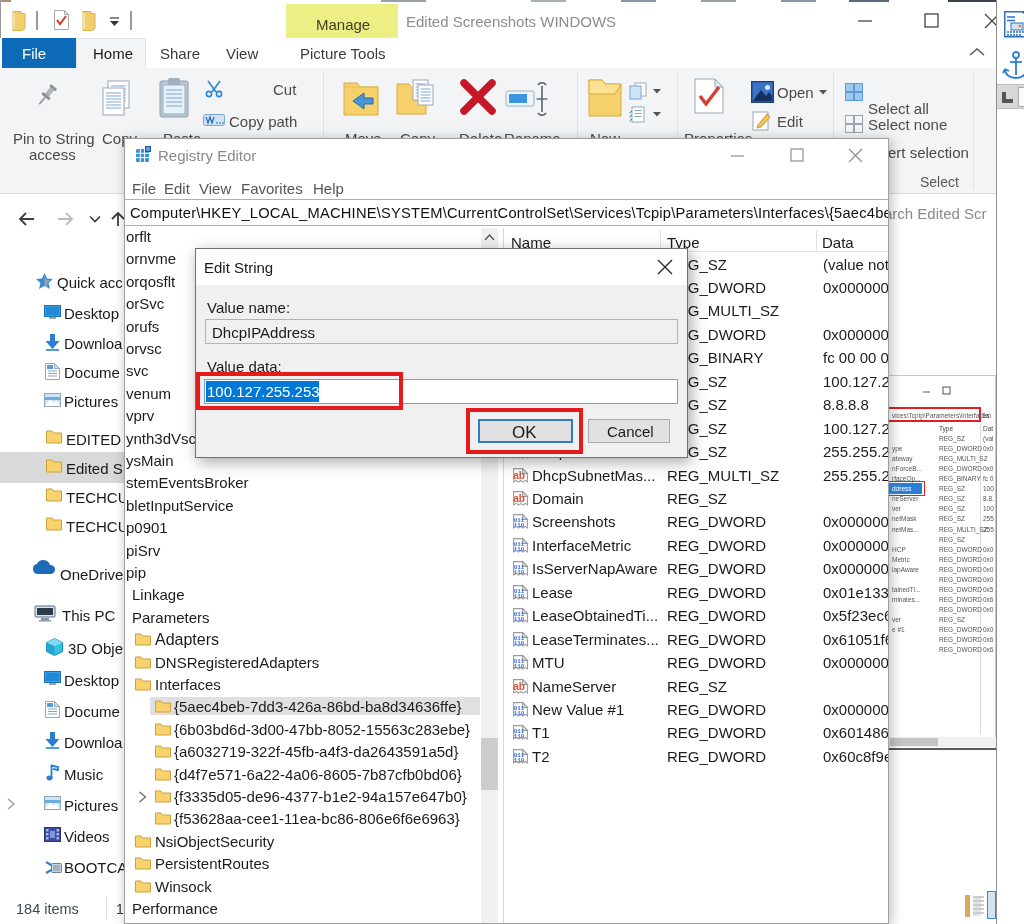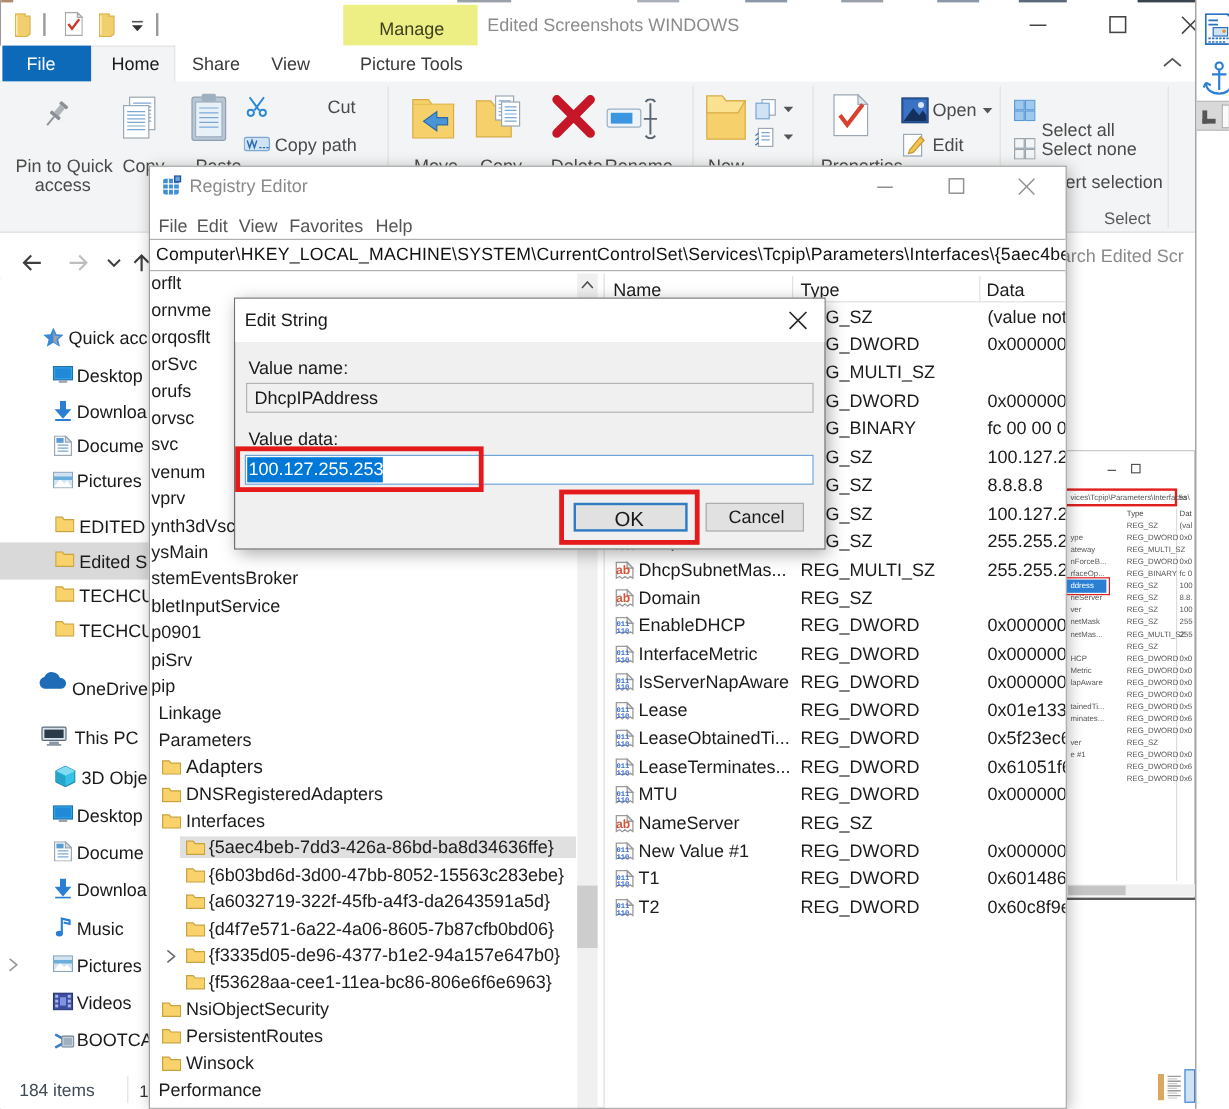--- a/index.html
+++ b/index.html
@@ -80,21 +80,21 @@
       <div class="abs" style="left:973px;top:4px;width:1px;height:118px;background:#e0e1e2;"></div>
 
       <svg class="abs" style="left:34px;top:14px" width="26" height="30" viewBox="0 0 26 30">
         <g transform="rotate(40 13 13)">
           <rect x="9" y="2" width="8" height="3" rx="1" fill="#8a9096"></rect>
           <rect x="10.5" y="5" width="5" height="8" fill="#aeb4ba"></rect>
           <rect x="8" y="13" width="10" height="3" rx="1" fill="#8a9096"></rect>
           <path d="M13 16 v9" stroke="#8a9096" stroke-width="1.6"></path>
         </g>
       </svg>
-      <div class="abs txt" style="left:13px;top:62px;font-size:15px;color:#4a4a4a;">Pin to Quick</div>
+      <div class="abs txt" style="left:13px;top:62px;font-size:15px;color:#4a4a4a;">Pin to String</div>
       <div class="abs txt" style="left:29px;top:78px;font-size:15px;color:#4a4a4a;">access</div>
 
       <svg class="abs" style="left:100px;top:12px" width="36" height="38" viewBox="0 0 36 38">
         <rect x="8" y="1" width="21" height="27" fill="#fff" stroke="#9aa7b5"></rect>
         <g stroke="#7ba7d4" stroke-width="1">
           <path d="M11 6 h15 M11 9 h15 M11 12 h15 M11 15 h15 M11 18 h15 M11 21 h15"></path>
         </g>
         <rect x="3" y="8" width="21" height="27" fill="#fff" stroke="#9aa7b5"></rect>
         <g stroke="#7ba7d4" stroke-width="1">
           <path d="M6 13 h15 M6 16 h15 M6 19 h15 M6 22 h15 M6 25 h15 M6 28 h15"></path>
@@ -717,21 +717,21 @@
         <text x="1.2" y="11" font-size="9.5" font-weight="bold" fill="#d9533a" font-family="Liberation Sans">ab</text>
       </svg>
       <div class="abs txt" style="left:28px;top:262px;font-size:15px;color:#1c1c1c;">Domain</div>
       <div class="abs txt" style="left:163px;top:262px;font-size:15px;color:#1c1c1c;">REG_SZ</div>
       <svg class="abs" style="left:8px;top:285px" width="17" height="17" viewBox="0 0 16 16">
         <path d="M1.5 1.5 H10 L14.5 6 V14 L12.5 12.6 L10.4 14.2 L8.3 12.6 L6.2 14.2 L4.1 12.6 L1.5 14 Z" fill="#fff" stroke="#9a9a9a"></path>
         <path d="M10 1.5 L14.5 6 H10 Z" fill="#ececec" stroke="#9a9a9a"></path>
         <text x="1.6" y="8.4" font-size="5.6" font-weight="bold" fill="#3a6fd8" font-family="Liberation Mono">011</text>
         <text x="1.6" y="13.6" font-size="5.6" font-weight="bold" fill="#3a6fd8" font-family="Liberation Mono">110</text>
       </svg>
-      <div class="abs txt" style="left:28px;top:285px;font-size:15px;color:#1c1c1c;">EnableDHCP</div>
+      <div class="abs txt" style="left:28px;top:285px;font-size:15px;color:#1c1c1c;">Screenshots</div>
       <div class="abs txt" style="left:163px;top:285px;font-size:15px;color:#1c1c1c;">REG_DWORD</div>
       <div class="abs txt" style="left:319px;top:285px;font-size:15px;color:#1c1c1c;">0x00000001 (1)</div>
       <svg class="abs" style="left:8px;top:309px" width="17" height="17" viewBox="0 0 16 16">
         <path d="M1.5 1.5 H10 L14.5 6 V14 L12.5 12.6 L10.4 14.2 L8.3 12.6 L6.2 14.2 L4.1 12.6 L1.5 14 Z" fill="#fff" stroke="#9a9a9a"></path>
         <path d="M10 1.5 L14.5 6 H10 Z" fill="#ececec" stroke="#9a9a9a"></path>
         <text x="1.6" y="8.4" font-size="5.6" font-weight="bold" fill="#3a6fd8" font-family="Liberation Mono">011</text>
         <text x="1.6" y="13.6" font-size="5.6" font-weight="bold" fill="#3a6fd8" font-family="Liberation Mono">110</text>
       </svg>
       <div class="abs txt" style="left:28px;top:309px;font-size:15px;color:#1c1c1c;">InterfaceMetric</div>
       <div class="abs txt" style="left:163px;top:309px;font-size:15px;color:#1c1c1c;">REG_DWORD</div>

